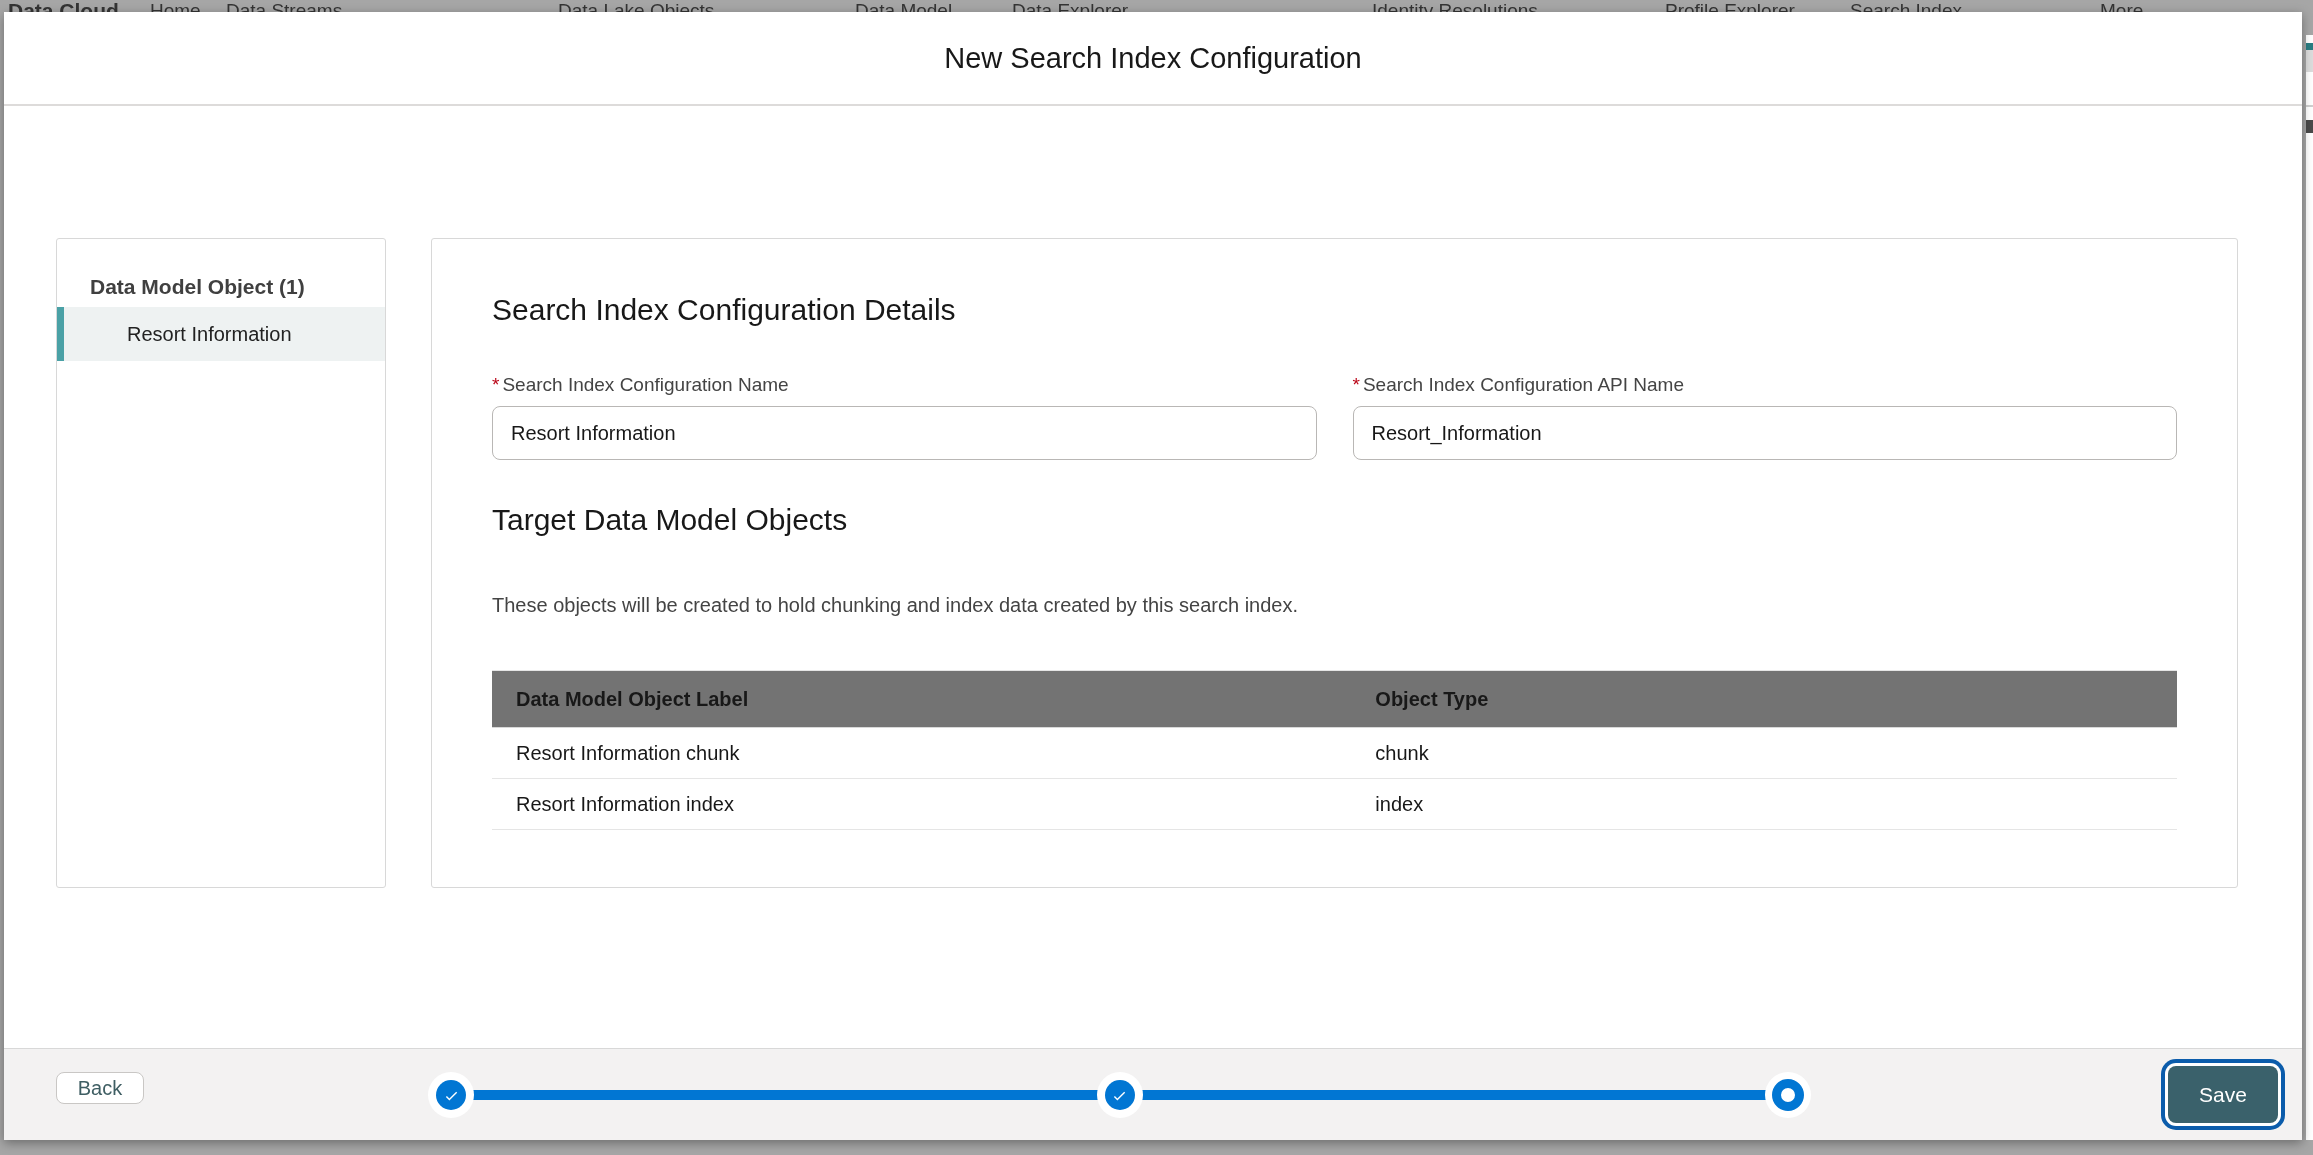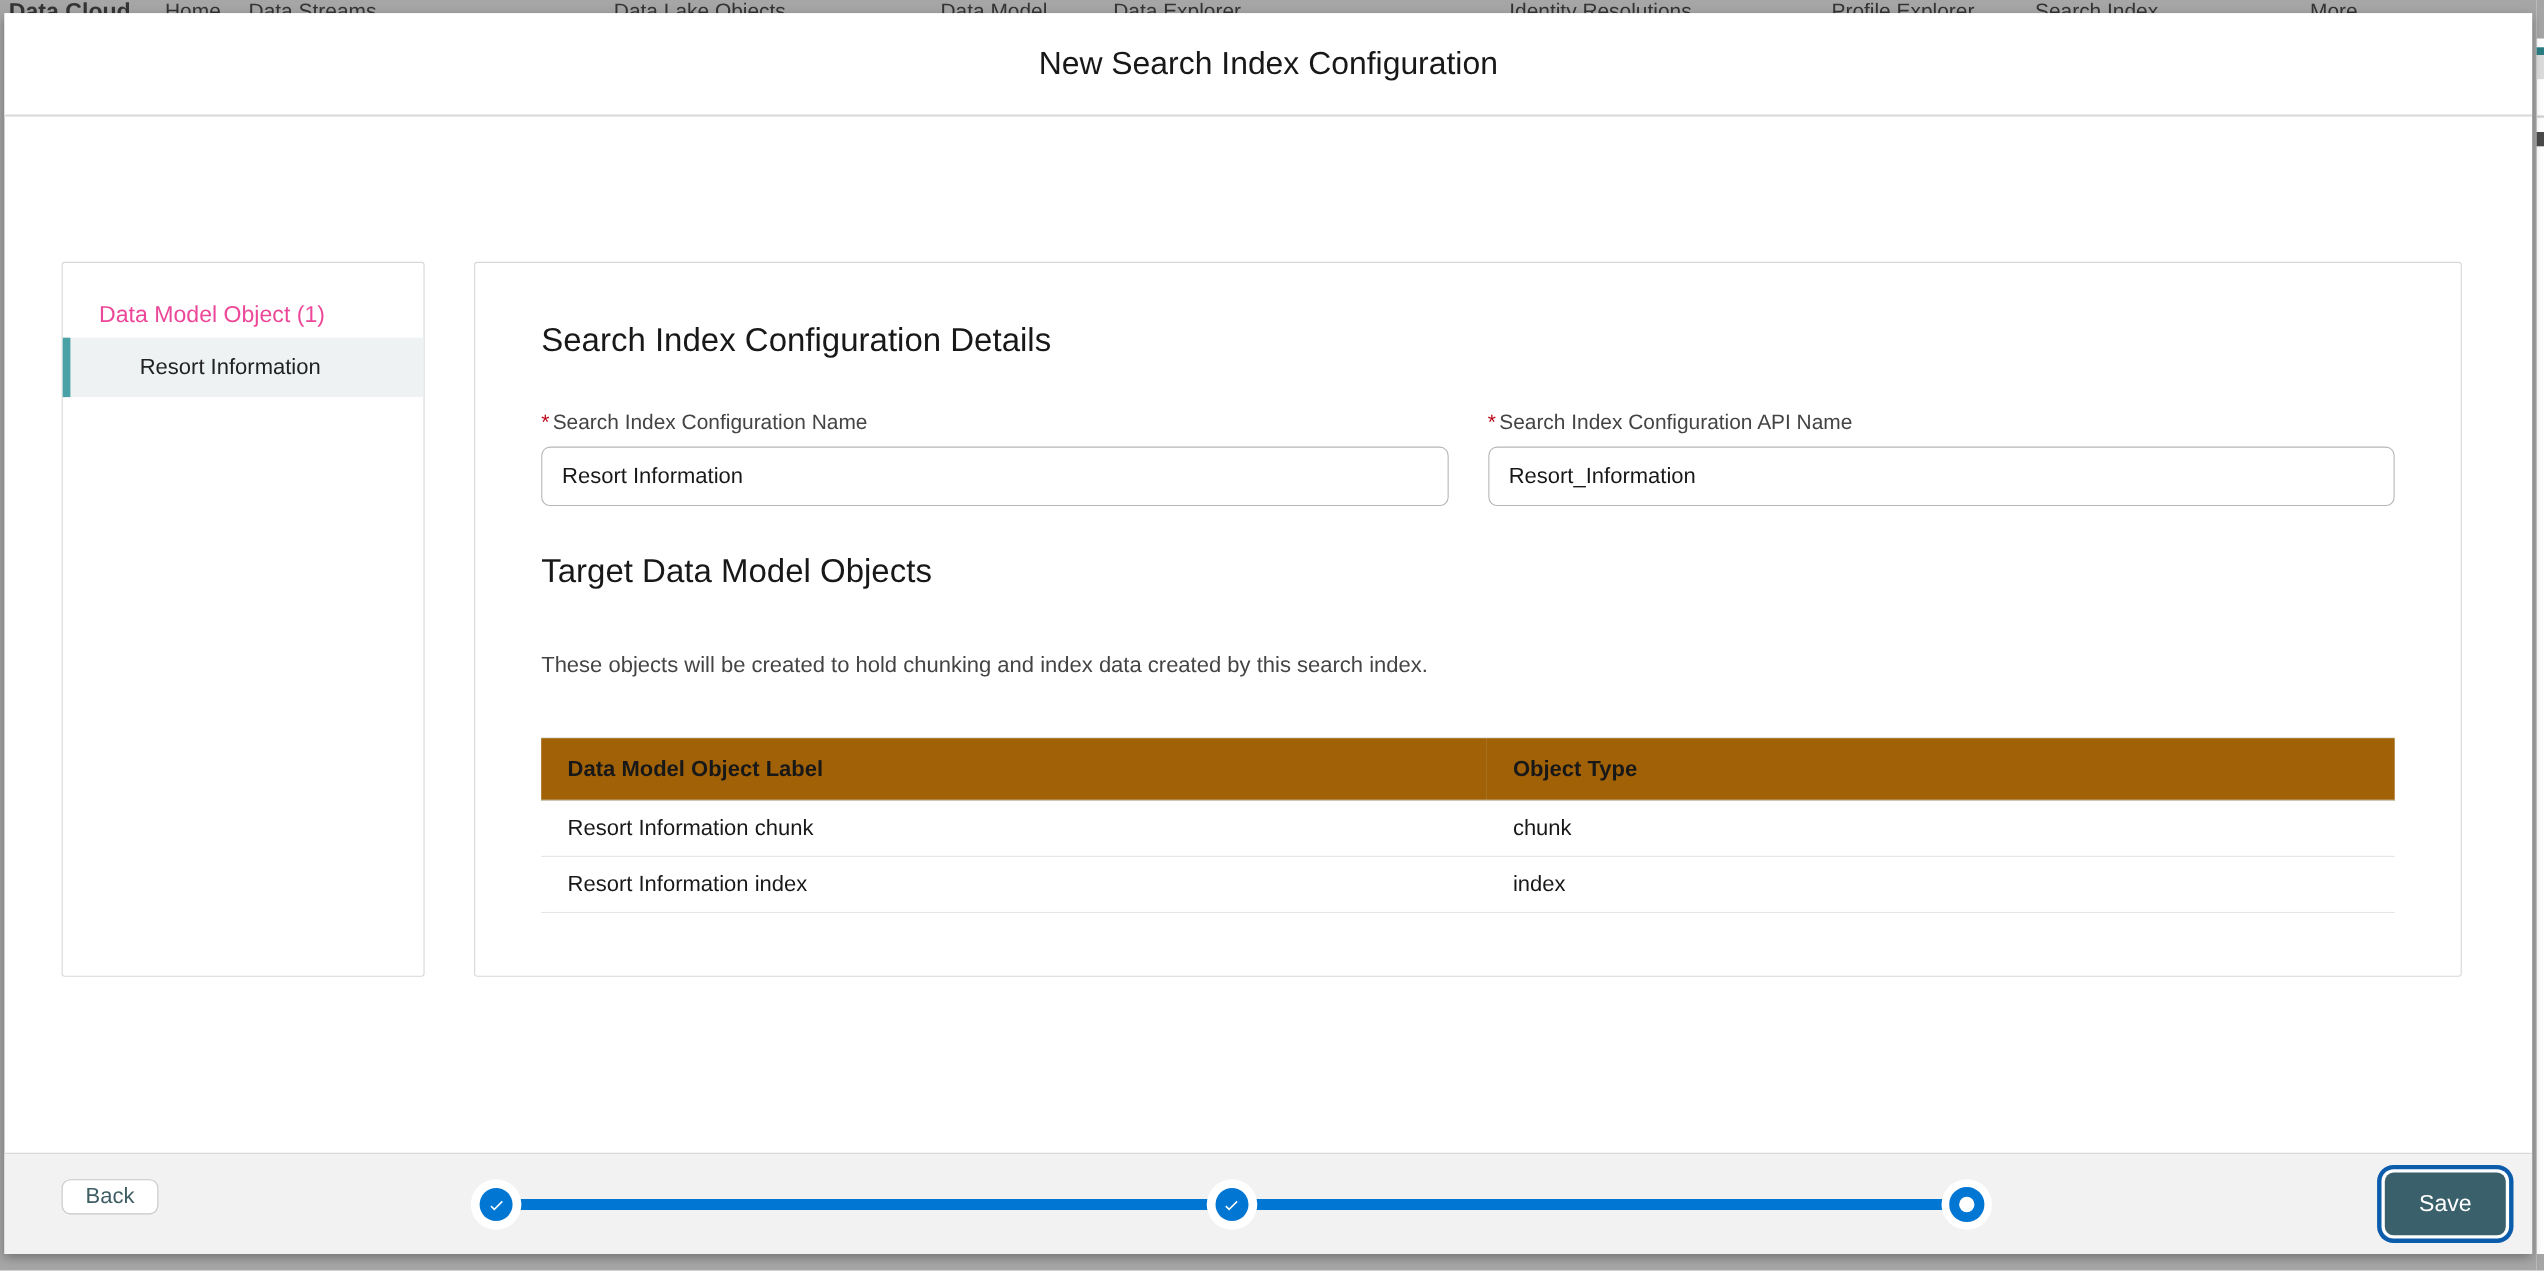--- a/index.html
+++ b/index.html
@@ -31,21 +31,21 @@
     height:92px;display:flex;align-items:center;justify-content:center;
     border-bottom:2px solid #dddbda;background:#fff;
   }
   .modal-title{font-size:29px;font-weight:400;color:#181818;}
   .modal-subtitle{
     margin-top:49px;text-align:center;font-size:20px;color:#444444;
   }
   
   .panel{position:absolute;background:#fff;border:1px solid #d8d8d8;border-radius:3px;box-sizing:border-box;}
   .left-panel{left:52px;top:226px;width:330px;height:650px;padding-top:36px;}
-  .left-panel-heading{font-size:21px;font-weight:400;color:#ec4899;margin:0 0 0 33px;}
+  .left-panel-heading{font-size:21px;font-weight:700;color:#404040;margin:0 0 0 33px;}
   .dmo-item{
     margin-top:8px;height:54px;display:flex;align-items:center;
     background:#eef2f2;border-left:7px solid #4aa1a6;cursor:pointer;
   }
   .dmo-item-label{padding-left:63px;font-size:20px;color:#222222;}
 
   .right-panel{left:427px;top:226px;width:1807px;height:650px;padding:0 60px;}
   .section-heading{font-size:30px;font-weight:400;color:#181818;margin:0;}
   .h-details{margin-top:54px;}
   .h-targets{margin-top:43px;}
@@ -53,21 +53,21 @@
   .field-label{font-size:19px;color:#444444;display:block;}
   .req{color:#ba0517;margin-right:3px;}
   .text-input{
     display:block;box-sizing:border-box;width:100%;height:54px;margin-top:10px;
     border:1px solid #b9b7b5;border-radius:8px;padding:0 18px;
     font-size:20px;color:#181818;font-family:"Liberation Sans",sans-serif;background:#fff;
   }
   .targets-desc{margin-top:57px;font-size:20px;color:#444444;}
   .dmo-table{width:100%;border-collapse:collapse;margin-top:53px;}
   .dmo-table th{
-    background:#a16207;height:56px;text-align:left;padding:0 0 0 24px;
+    background:#737373;height:56px;text-align:left;padding:0 0 0 24px;
     font-size:20px;font-weight:700;color:#181818;
     border-top:1px solid #e5e5e5;border-bottom:1px solid #d8d8d8;
   }
   .dmo-table td{
     height:50px;padding:0 0 0 24px;font-size:20px;color:#181818;
     border-bottom:1px solid #e5e5e5;
   }
   .col-label{width:51%;}
 
   

